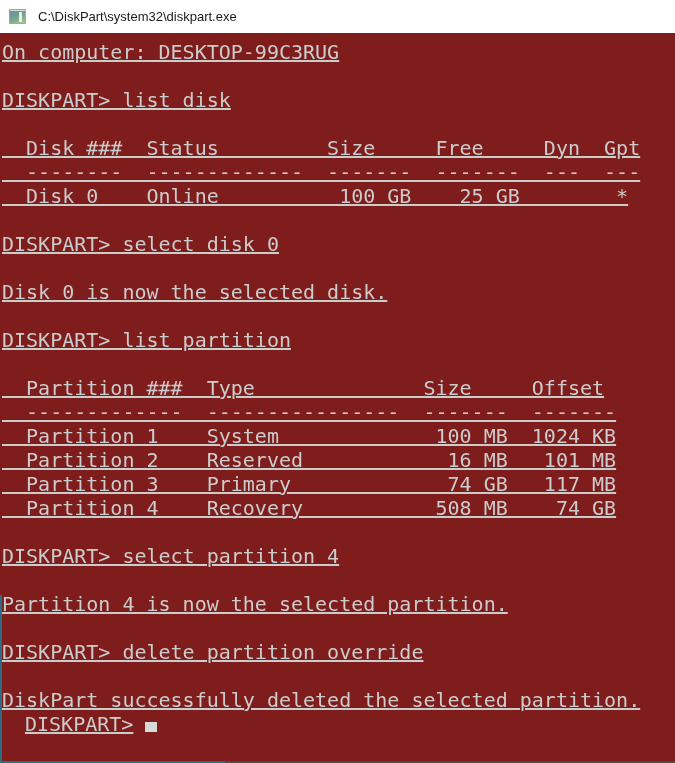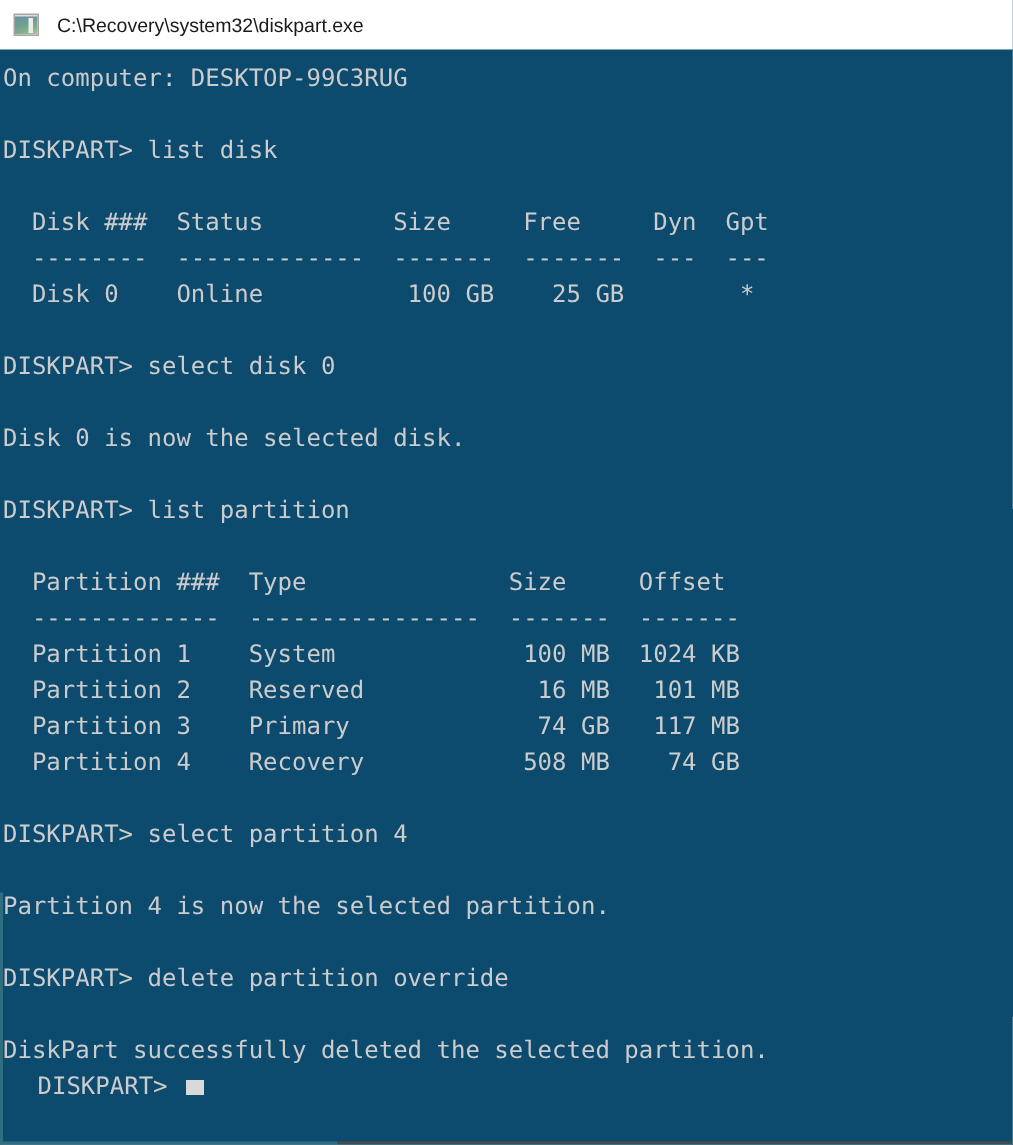--- a/index.html
+++ b/index.html
@@ -33,29 +33,30 @@
     position: absolute; right: 3px; top: 2px; bottom: 1px; width: 3px;
     background: #ececec;
   }
   .title-text {
     font-size: 13px;
     color: #1a1a1a;
     white-space: nowrap;
   }
   .terminal {
     flex: 1;
-    background: #0c4a6e;
+    background: #7f1d1d;
     color: #cccccc;
     font-family: "DejaVu Sans Mono", "Liberation Mono", monospace;
-    font-size: 16px;
+    font-size: 20px;
     line-height: 24px;
     padding: 7px 0 0 2px;
     box-sizing: border-box;
     overflow: hidden;
     position: relative;
+    text-decoration: underline;
   }
   .terminal pre {
     margin: 0;
     font: inherit;
     white-space: pre;
   }
   .prompt-line {
     white-space: pre;
     height: 24px;
     padding-left: 23px;
@@ -80,21 +81,21 @@
     background: #4a4a4a;
   }
 </style>
 </head>
 <body>
 
 <div class="window">
 
   <div class="titlebar">
     <span class="app-icon"></span>
-    <span class="title-text">C:\Recovery\system32\diskpart.exe</span>
+    <span class="title-text">C:\DiskPart\system32\diskpart.exe</span>
   </div>
 
   <div class="terminal">
     <pre class="output">On computer: DESKTOP-99C3RUG
 
 DISKPART&gt; list disk
 
   Disk ###  Status         Size     Free     Dyn  Gpt
   --------  -------------  -------  -------  ---  ---
   Disk 0    Online          100 GB    25 GB        *

